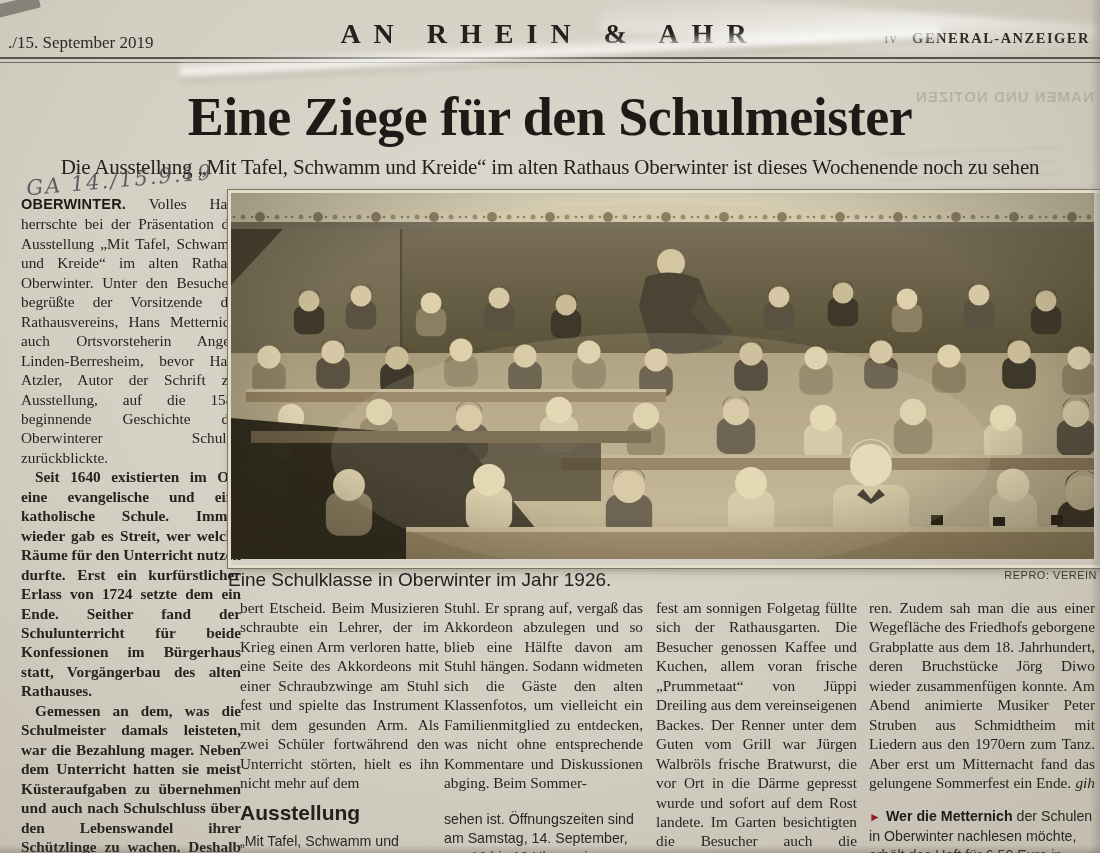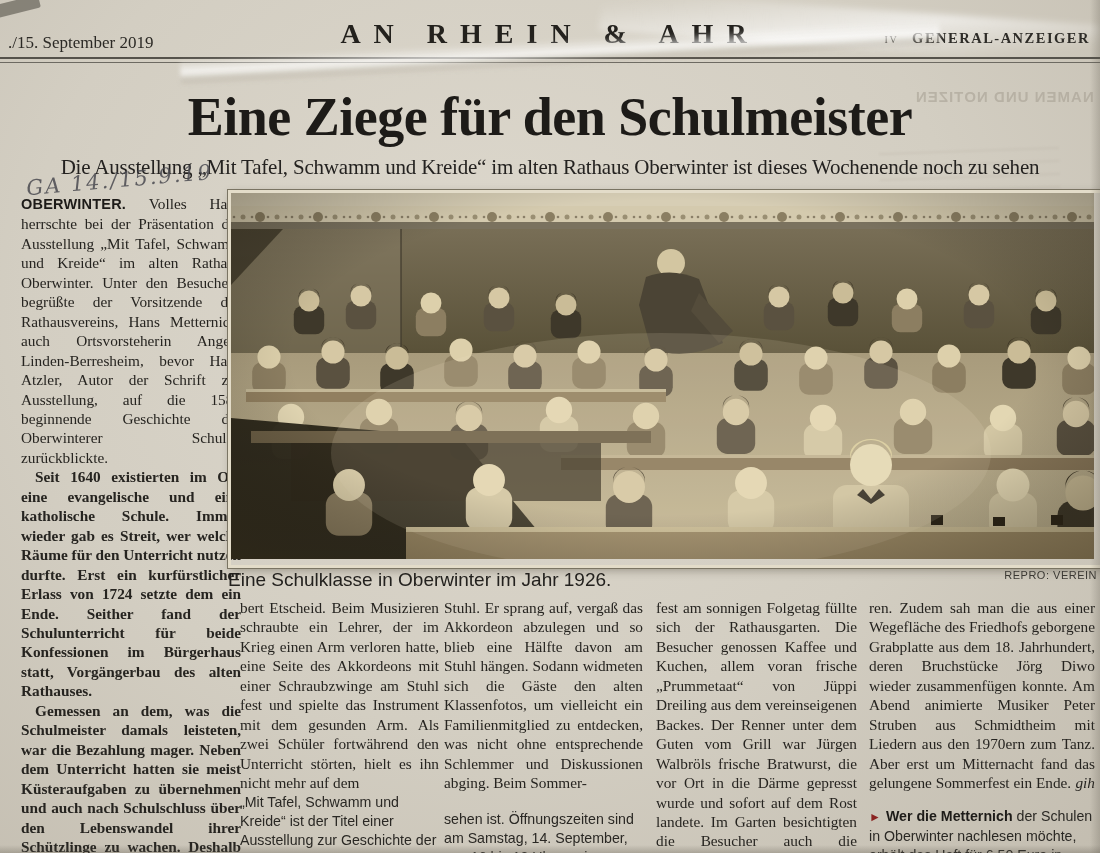--- a/index.html
+++ b/index.html
@@ -238,25 +238,26 @@
     </svg>
   </div>
 
   <div class="abs caption-row">
     <span class="caption">Eine Schulklasse in Oberwinter im Jahr 1926.</span>
     <span class="credit">REPRO: VEREIN</span>
   </div>
 
   <div class="abs bodytext col2">
     <p>bert Etscheid. Beim Musizieren schraubte ein Lehrer, der im Krieg einen Arm verloren hatte, eine Seite des Akkordeons mit einer Schraubzwinge am Stuhl fest und spielte das Instrument mit dem gesunden Arm. Als zwei Schüler fortwährend den Unterricht störten, hielt es ihn nicht mehr auf dem</p>
+    <div class="infobox-heading">Ausstellung</div>
     <div class="infobox-text"><span>„Mit Tafel, Schwamm und Kreide“ ist der Titel einer Ausstellung zur Geschichte der Schulen in Oberwinter, die </span></div>
   </div>
 
   <div class="abs bodytext col3">
-    <p>Stuhl. Er sprang auf, vergaß das Akkordeon abzulegen und so blieb eine Hälfte davon am Stuhl hängen. Sodann widmeten sich die Gäste den alten Klassenfotos, um vielleicht ein Familienmitglied zu entdecken, was nicht ohne entsprechende Schlemmer und Diskussionen abging. Beim Sommer-</p>
+    <p>Stuhl. Er sprang auf, vergaß das Akkordeon abzulegen und so blieb eine Hälfte davon am Stuhl hängen. Sodann widmeten sich die Gäste den alten Klassenfotos, um vielleicht ein Familienmitglied zu entdecken, was nicht ohne entsprechende Kommentare und Diskussionen abging. Beim Sommer-</p>
     <div class="gap20"></div>
     <div class="infobox-text"><span>sehen ist. Öffnungszeiten sind am Samstag, 14. September, von 16 bis 18 Uhr sowie am Sonntag, 15. September, zwischen 11.30 und 13 Uhr und von 16 bis 18 Uhr. </span></div>
   </div>
 
   <div class="abs bodytext col4">
     <p>fest am sonnigen Folgetag füllte sich der Rathausgarten. Die Besucher genossen Kaffee und Kuchen, allem voran frische „Prummetaat“ von Jüppi Dreiling aus dem vereinseigenen Backes. Der Renner unter dem Guten vom Grill war Jürgen Walbröls frische Bratwurst, die vor Ort in die Därme gepresst wurde und sofort auf dem Rost landete. Im Garten besichtigten die Besucher auch die Maschinen aus der Schlosserei Gottschalk, die mit Hilfe der Junggesellen Heinz Holthoff, Manfred Drodten, Carsten Monjau und Thomas Schlemmer in die Remise geschafft worden wa-</p>
   </div>
 
   <div class="abs bodytext col5">
     <p><span>ren. Zudem sah man die aus einer Wegefläche des Friedhofs geborgene Grabplatte aus dem 18. Jahrhundert, deren Bruchstücke Jörg Diwo wieder zusammenfügen konnte. Am Abend animierte Musiker Peter Struben aus Schmidtheim mit Liedern aus den 1970ern zum Tanz. Aber erst um Mitternacht fand das gelungene Sommerfest ein Ende.</span><span class="sig">gih</span></p>

